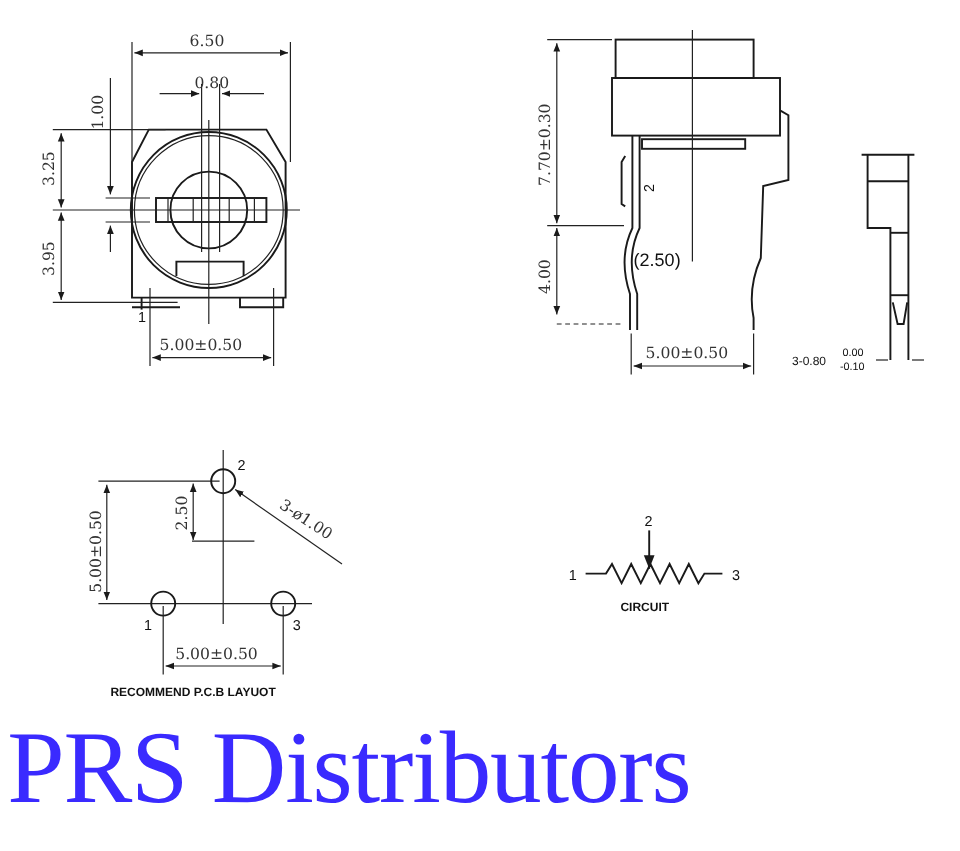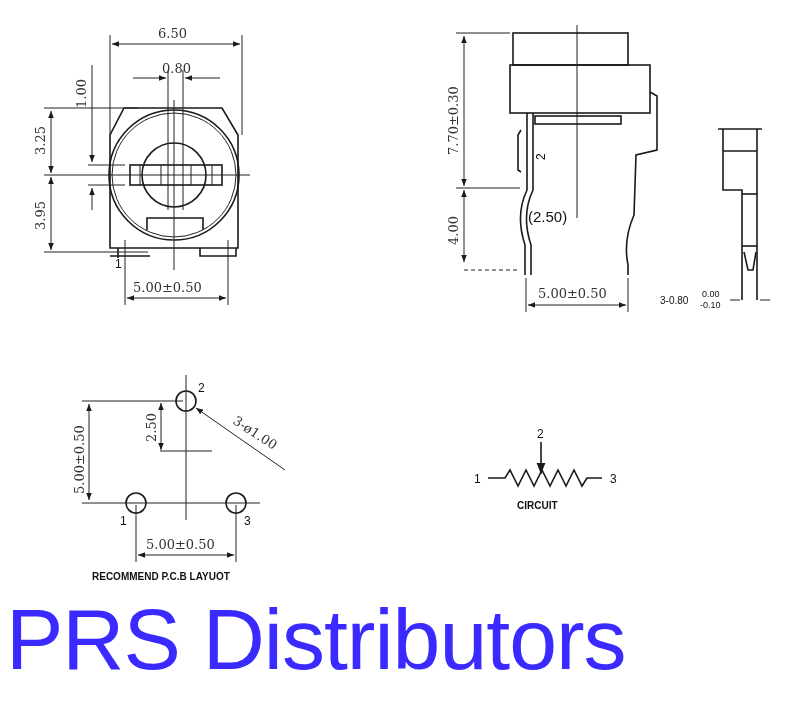--- a/index.html
+++ b/index.html
@@ -5,21 +5,21 @@
     html, body { margin: 0; padding: 0; background: #ffffff; }
     body { width: 800px; height: 709px; position: relative; overflow: hidden; }
     #drawing { position: absolute; left: 0; top: 0; width: 800px; height: 600px; }
     .ln { stroke: #1a1a1a; stroke-width: 1.6; fill: none; }
     .thin { stroke: #222; stroke-width: 1; fill: none; }
     .dim { font-family: "DejaVu Serif", serif; font-size: 13px; fill: #333; }
     .lbl { font-family: "Liberation Sans", sans-serif; font-size: 12px; fill: #111; }
     .lblb { font-family: "Liberation Sans", sans-serif; font-size: 10px; font-weight: bold; fill: #111; }
     .brand {
       position: absolute; left: 6px; top: 584px;
-      font-family: Liberation Sans, sans-serif;
+      font-family: Liberation Serif, serif;
       font-size: 86px; line-height: 110px;
       letter-spacing: -1px;
       white-space: nowrap;
       color: #3a2aff;
     }
   </style>
 </head>
 <body>
 
 <svg id="drawing" viewBox="0 0 800 600" xmlns="http://www.w3.org/2000/svg">

